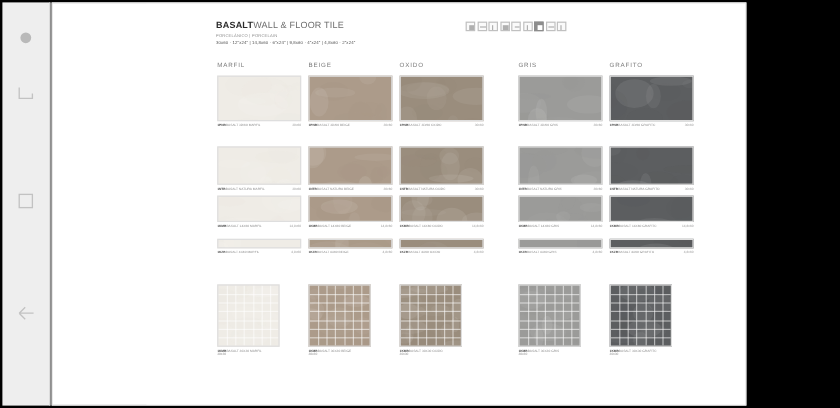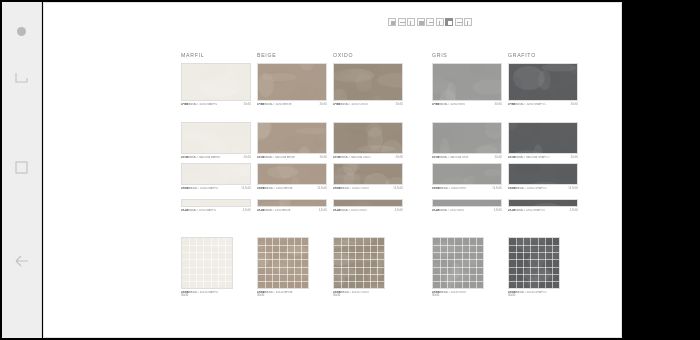--- a/index.html
+++ b/index.html
@@ -144,20 +144,27 @@
   <div class="tool" style="margin-top:48px">
     <svg width="20" height="20" viewBox="0 0 20 20">
       <path d="M16 10 L4 10 M4 10 L9 5 M4 10 L9 15" fill="none" stroke="#c2c2c2" stroke-width="1.1"></path>
     </svg>
   </div>
 </div>
 
 <div id="page">
   <div id="sheet">
 
+    <div id="header">
+      <div id="title-line">
+        <span class="bold">BASALT</span><span class="light">WALL &amp; FLOOR TILE</span>
+      </div>
+      <div id="sub1">PORCELÁNICO | PORCELAIN</div>
+      <div id="sub2">30x60 · 12"x24" | 14,8x60 · 6"x24" | 9,8x60 · 4"x24" | 4,8x60 · 2"x24"</div>
+    </div>
 
     <div id="icon-strip">
         <div class="ico">
           <i style="left: 1.5px; top: 2px; width: 5px; height: 4px;"></i>
         </div>
         <div class="ico">
           <i style="left: 1.5px; top: 3px; width: 5px; height: 1px;"></i>
         </div>
         <div class="ico">
           <i style="left: 2px; top: 1.5px; width: 1px; height: 5px;"></i>

